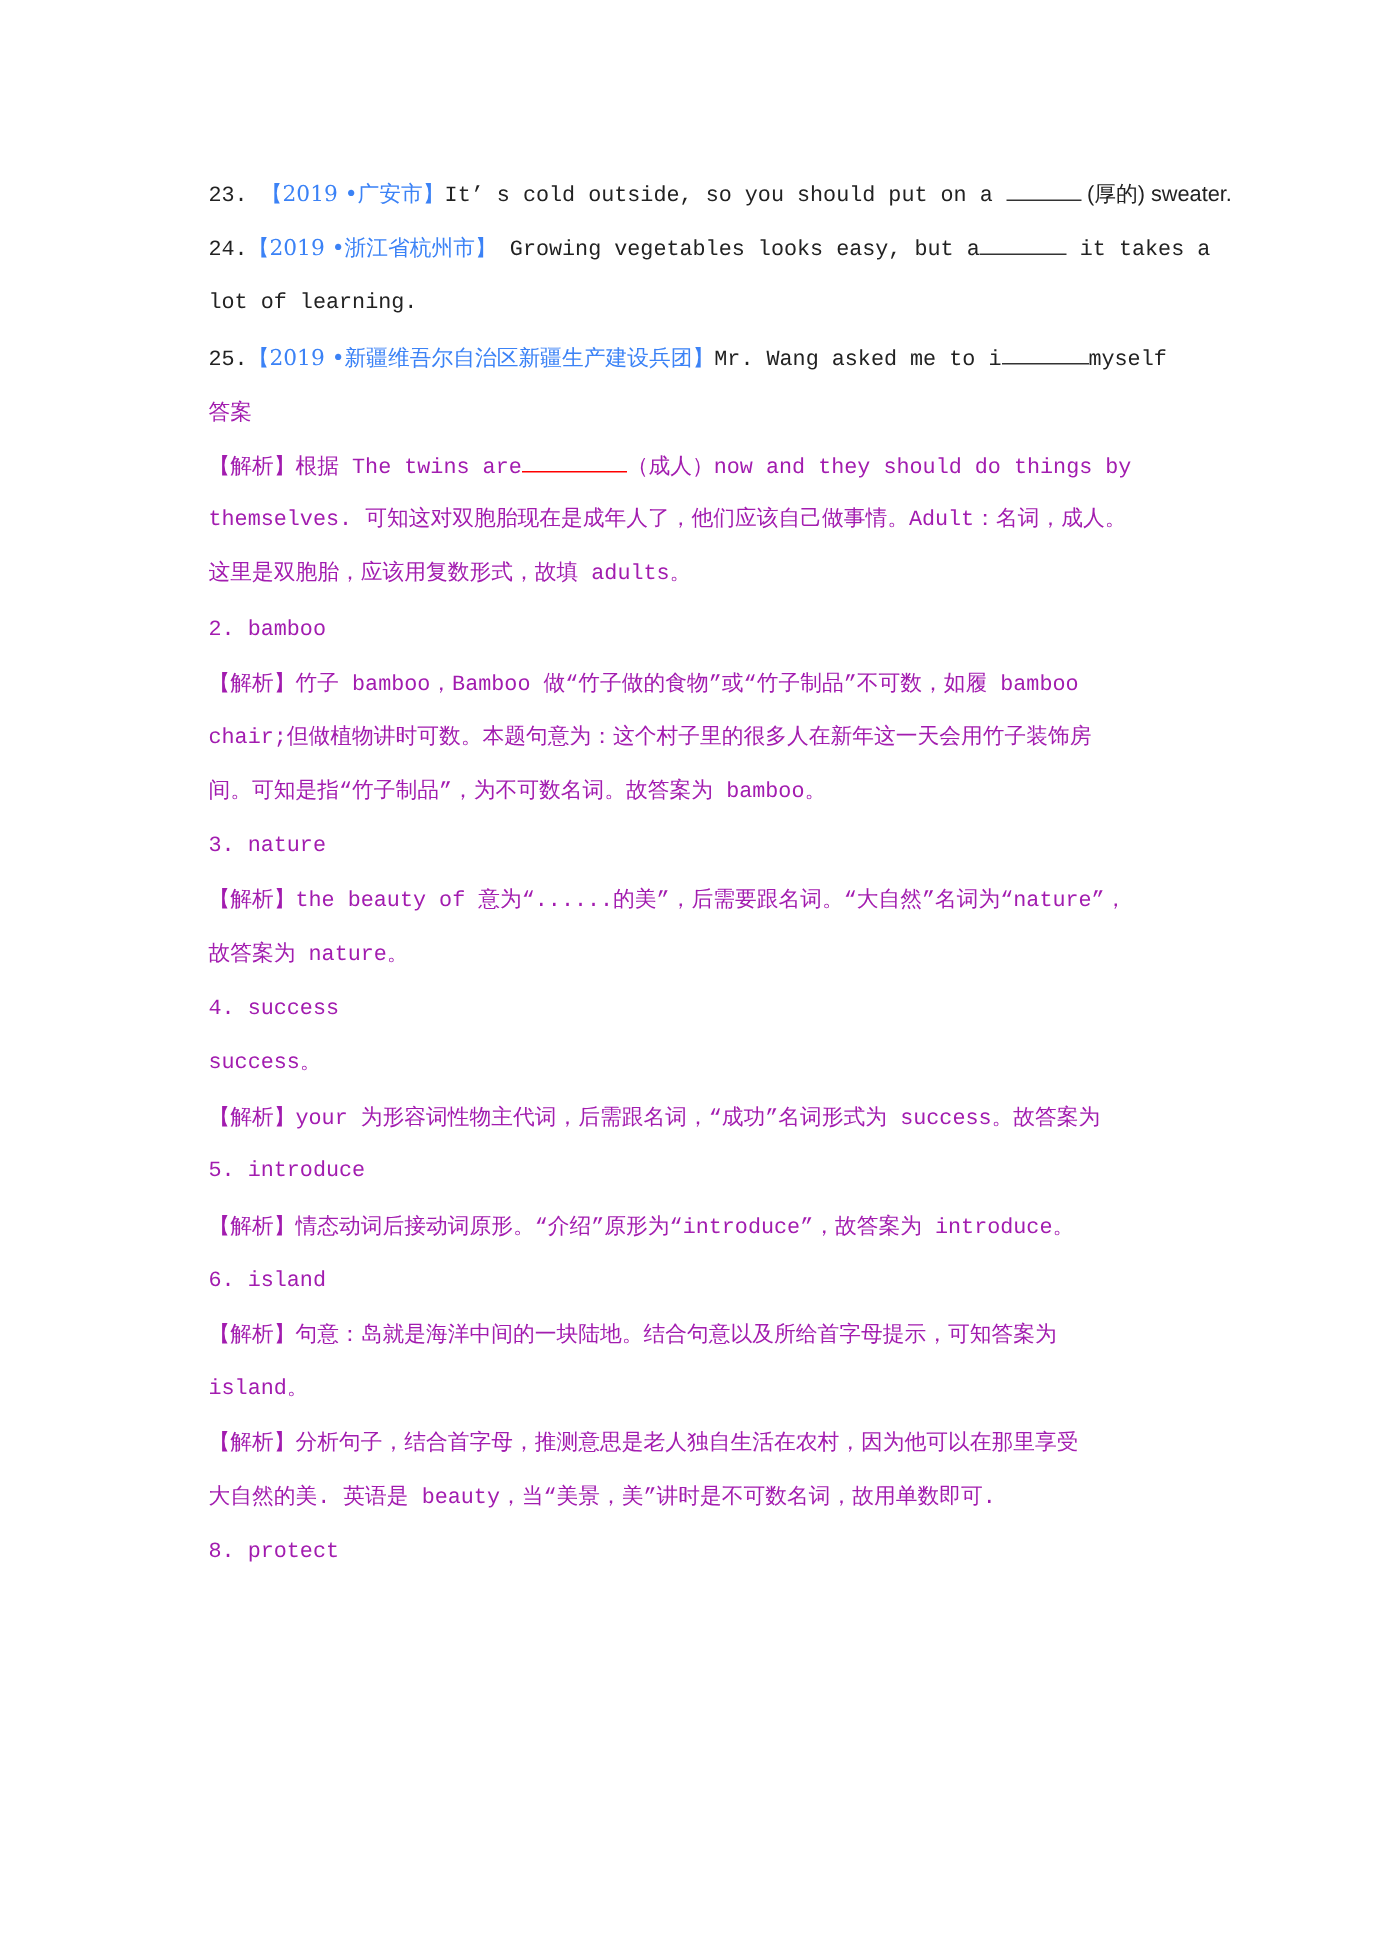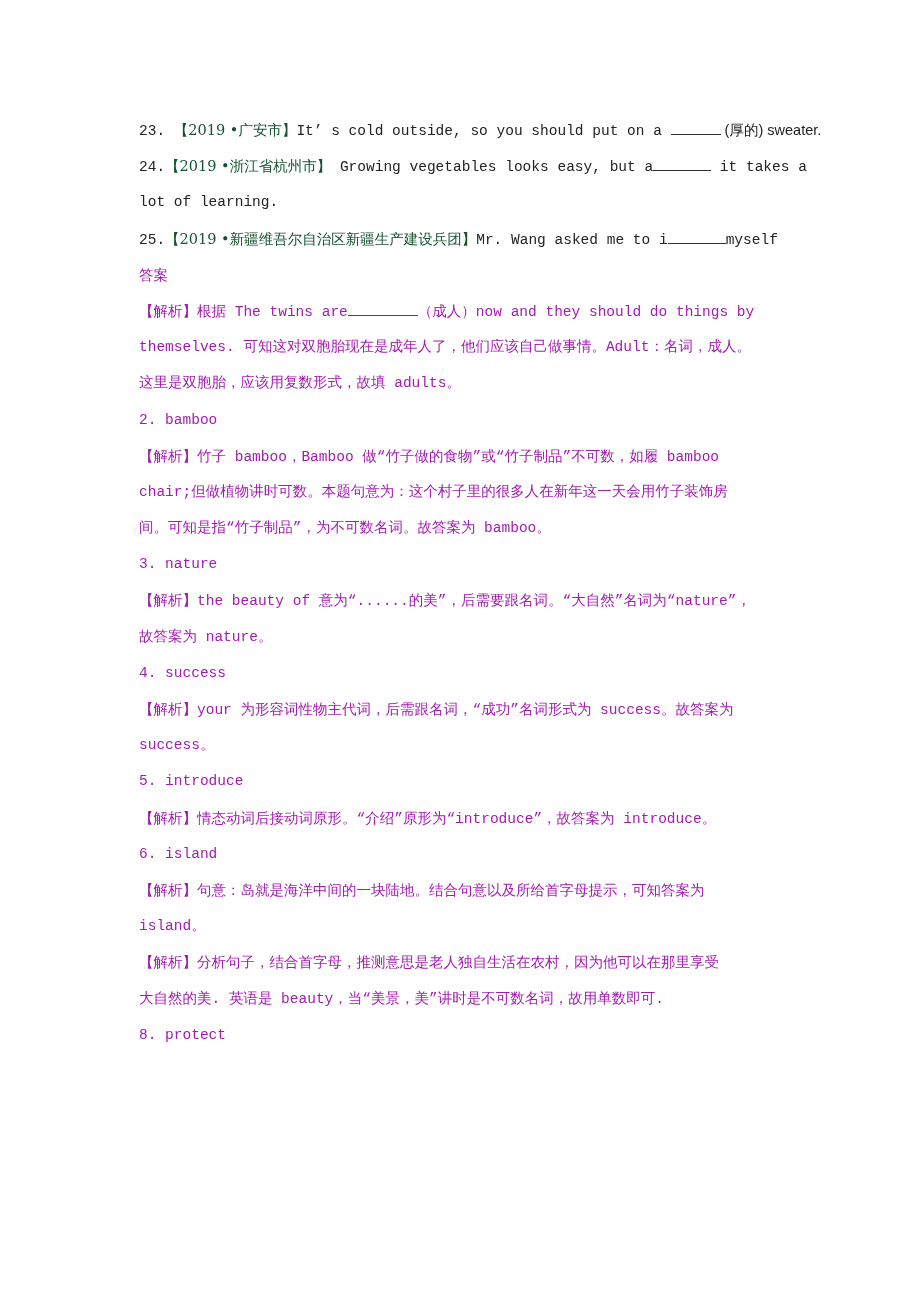--- a/index.html
+++ b/index.html
@@ -7,21 +7,21 @@
   .page {
     position: absolute; left: 139px; top: 117px; width: 700px;
     font-family: "Liberation Mono", "DejaVu Sans Mono", monospace;
     font-size: 14.5px; color: #222222;
   }
   .line {
     height: 36.2px; line-height: 26px; white-space: nowrap;
     letter-spacing: 0px;
   }
   .red { color: #a21caf; }
-  .src { color: #14532d; font-family: "DejaVu Serif", "Liberation Serif", serif; }
+  .src { color: #3b82f6; font-family: "DejaVu Serif", "Liberation Serif", serif; }
   .cjk { font-family: Liberation Sans, sans-serif; }
   .blank { display: inline-block; border-bottom: 1px solid #333; height: 14px; vertical-align: baseline; }
   .blank.red-line { border-bottom-color: #ff0000; }
 </style>
 </head>
 <body>
 
 <div class="page">
 
   <div class="line">
@@ -54,24 +54,24 @@
   <div class="line red">chair;但做植物讲时可数。本题句意为：这个村子里的很多人在新年这一天会用竹子装饰房</div>
   <div class="line red">间。可知是指“竹子制品”，为不可数名词。故答案为 bamboo。</div>
 
   <div class="line red">3. nature</div>
   <div class="line red">
     <span class="cjk">【解析】</span><span>the beauty of 意为“......的美”，后需要跟名词。“大自然”名词为“nature”，</span>
   </div>
   <div class="line red">故答案为 nature。</div>
 
   <div class="line red">4. success</div>
+  <div class="line red">success。</div>
   <div class="line red">
     <span class="cjk">【解析】</span><span>your 为形容词性物主代词，后需跟名词，“成功”名词形式为 success。故答案为</span>
   </div>
-  <div class="line red">success。</div>
 
   <div class="line red">5. introduce</div>
   <div class="line red">
     <span class="cjk">【解析】</span><span>情态动词后接动词原形。“介绍”原形为“introduce”，故答案为 introduce。</span>
   </div>
 
   <div class="line red">6. island</div>
   <div class="line red">
     <span class="cjk">【解析】</span><span>句意：岛就是海洋中间的一块陆地。结合句意以及所给首字母提示，可知答案为</span>
   </div>

